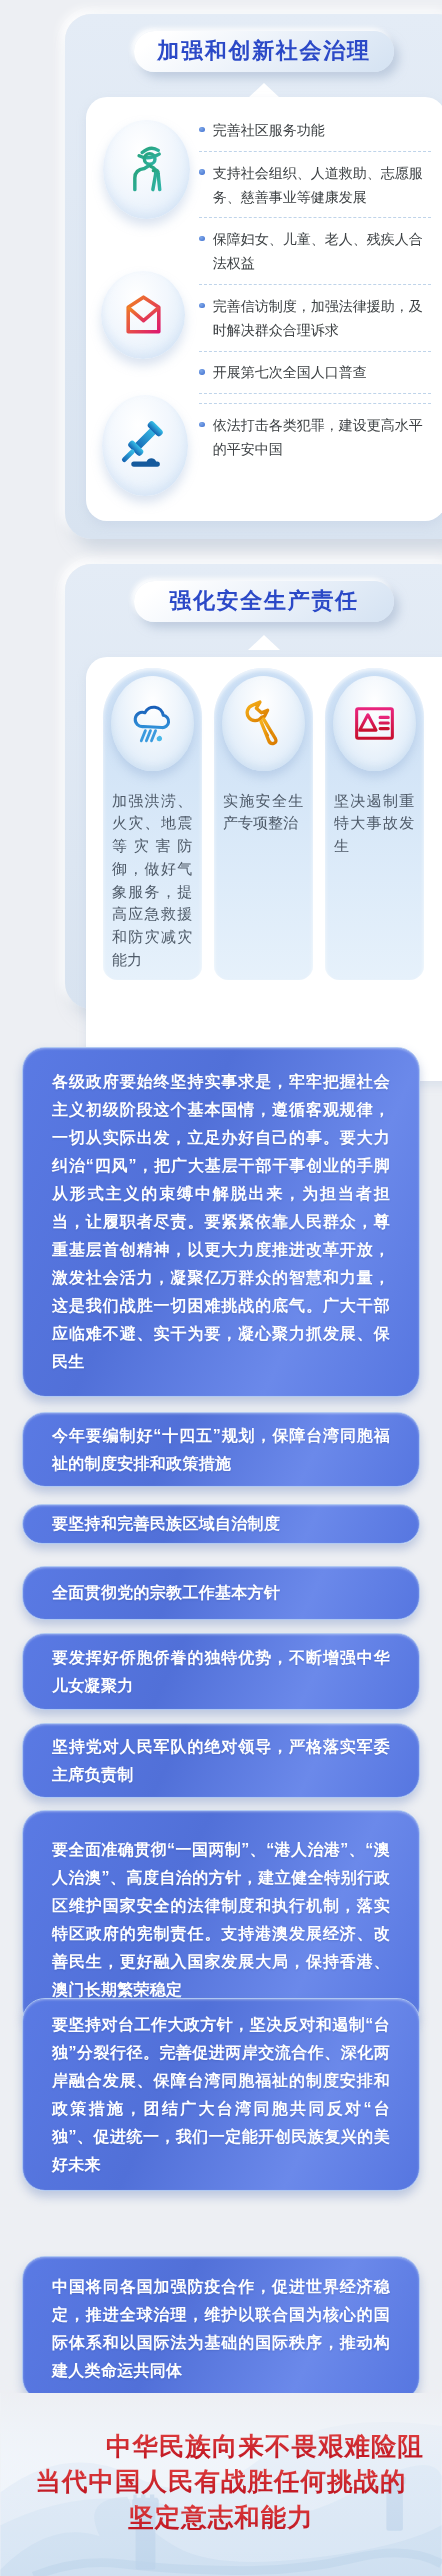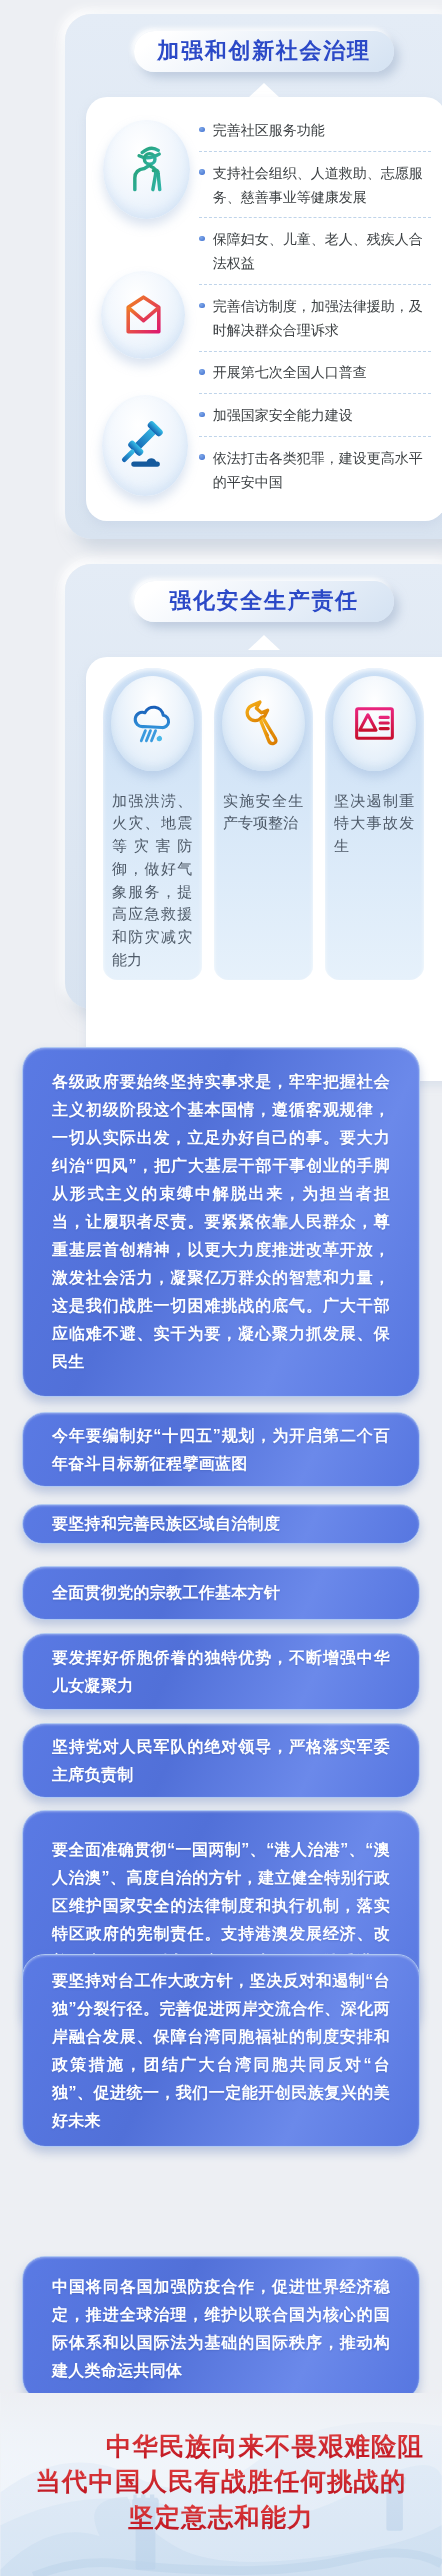--- a/index.html
+++ b/index.html
@@ -142,24 +142,20 @@
         <div class="bitem">
             <span class="dot"></span>
             <span class="btext">完善信访制度，加强法律援助，及时解决群众合理诉求</span>
           </div>
         <hr class="dash">
         <div class="bitem">
             <span class="dot"></span>
             <span class="btext">开展第七次全国人口普查</span>
           </div>
         <hr class="dash">
-        <div class="bitem">
-            <span class="dot"></span>
-            <span class="btext">加强国家安全能力建设</span>
-          </div>
         <hr class="dash">
         <div class="bitem">
             <span class="dot"></span>
             <span class="btext">依法打击各类犯罪，建设更高水平的平安中国</span>
           </div>
       </div>
     </div>
   </div>
 
   <div class="section" style="top:564px;height:445px;">
@@ -232,38 +228,38 @@
         </div>
 
       </div>
     </div>
   </div>
 
   <div class="hl" style="top:1047px;height:350px;">
       <p>各级政府要始终坚持实事求是，牢牢把握社会主义初级阶段这个基本国情，遵循客观规律，一切从实际出发，立足办好自己的事。要大力纠治“四风”，把广大基层干部干事创业的手脚从形式主义的束缚中解脱出来，为担当者担当，让履职者尽责。要紧紧依靠人民群众，尊重基层首创精神，以更大力度推进改革开放，激发社会活力，凝聚亿万群众的智慧和力量，这是我们战胜一切困难挑战的底气。广大干部应临难不避、实干为要，凝心聚力抓发展、保民生</p>
     </div>
   <div class="hl" style="top:1412px;height:75px;">
-      <p>今年要编制好“十四五”规划，为开启第二个百年奋斗目标新征程擘画蓝图</p>
+      <p>今年要编制好“十四五”规划，保障台湾同胞福祉的制度安排和政策措施</p>
     </div>
   <div class="hl" style="top:1504px;height:40px;">
       <p>要坚持和完善民族区域自治制度</p>
     </div>
   <div class="hl" style="top:1566px;height:54px;">
       <p>全面贯彻党的宗教工作基本方针</p>
     </div>
   <div class="hl" style="top:1633px;height:77px;">
       <p>要发挥好侨胞侨眷的独特优势，不断增强中华儿女凝聚力</p>
     </div>
   <div class="hl" style="top:1723px;height:75px;">
       <p>坚持党对人民军队的绝对领导，严格落实军委主席负责制</p>
     </div>
   <div class="hl" style="top:1810px;height:220px;">
       <p>要全面准确贯彻“一国两制”、“港人治港”、“澳人治澳”、高度自治的方针，建立健全特别行政区维护国家安全的法律制度和执行机制，落实特区政府的宪制责任。支持港澳发展经济、改善民生，更好融入国家发展大局，保持香港、澳门长期繁荣稳定</p>
     </div>
-  <div class="hl" style="top:1954px;height:193px;">
+  <div class="hl" style="top:1998px;height:193px;">
       <p>要坚持对台工作大政方针，坚决反对和遏制“台独”分裂行径。完善促进两岸交流合作、深化两岸融合发展、保障台湾同胞福祉的制度安排和政策措施，团结广大台湾同胞共同反对“台独”、促进统一，我们一定能开创民族复兴的美好未来</p>
     </div>
   <div class="hl" style="top:2256px;height:145px;">
       <p>中国将同各国加强防疫合作，促进世界经济稳定，推进全球治理，维护以联合国为核心的国际体系和以国际法为基础的国际秩序，推动构建人类命运共同体</p>
     </div>
 
   <div id="footer-art">
     <svg width="442" height="183" viewBox="0 0 800 332">
       <defs>
         <linearGradient id="fade" x1="0" y1="0" x2="0" y2="1">

